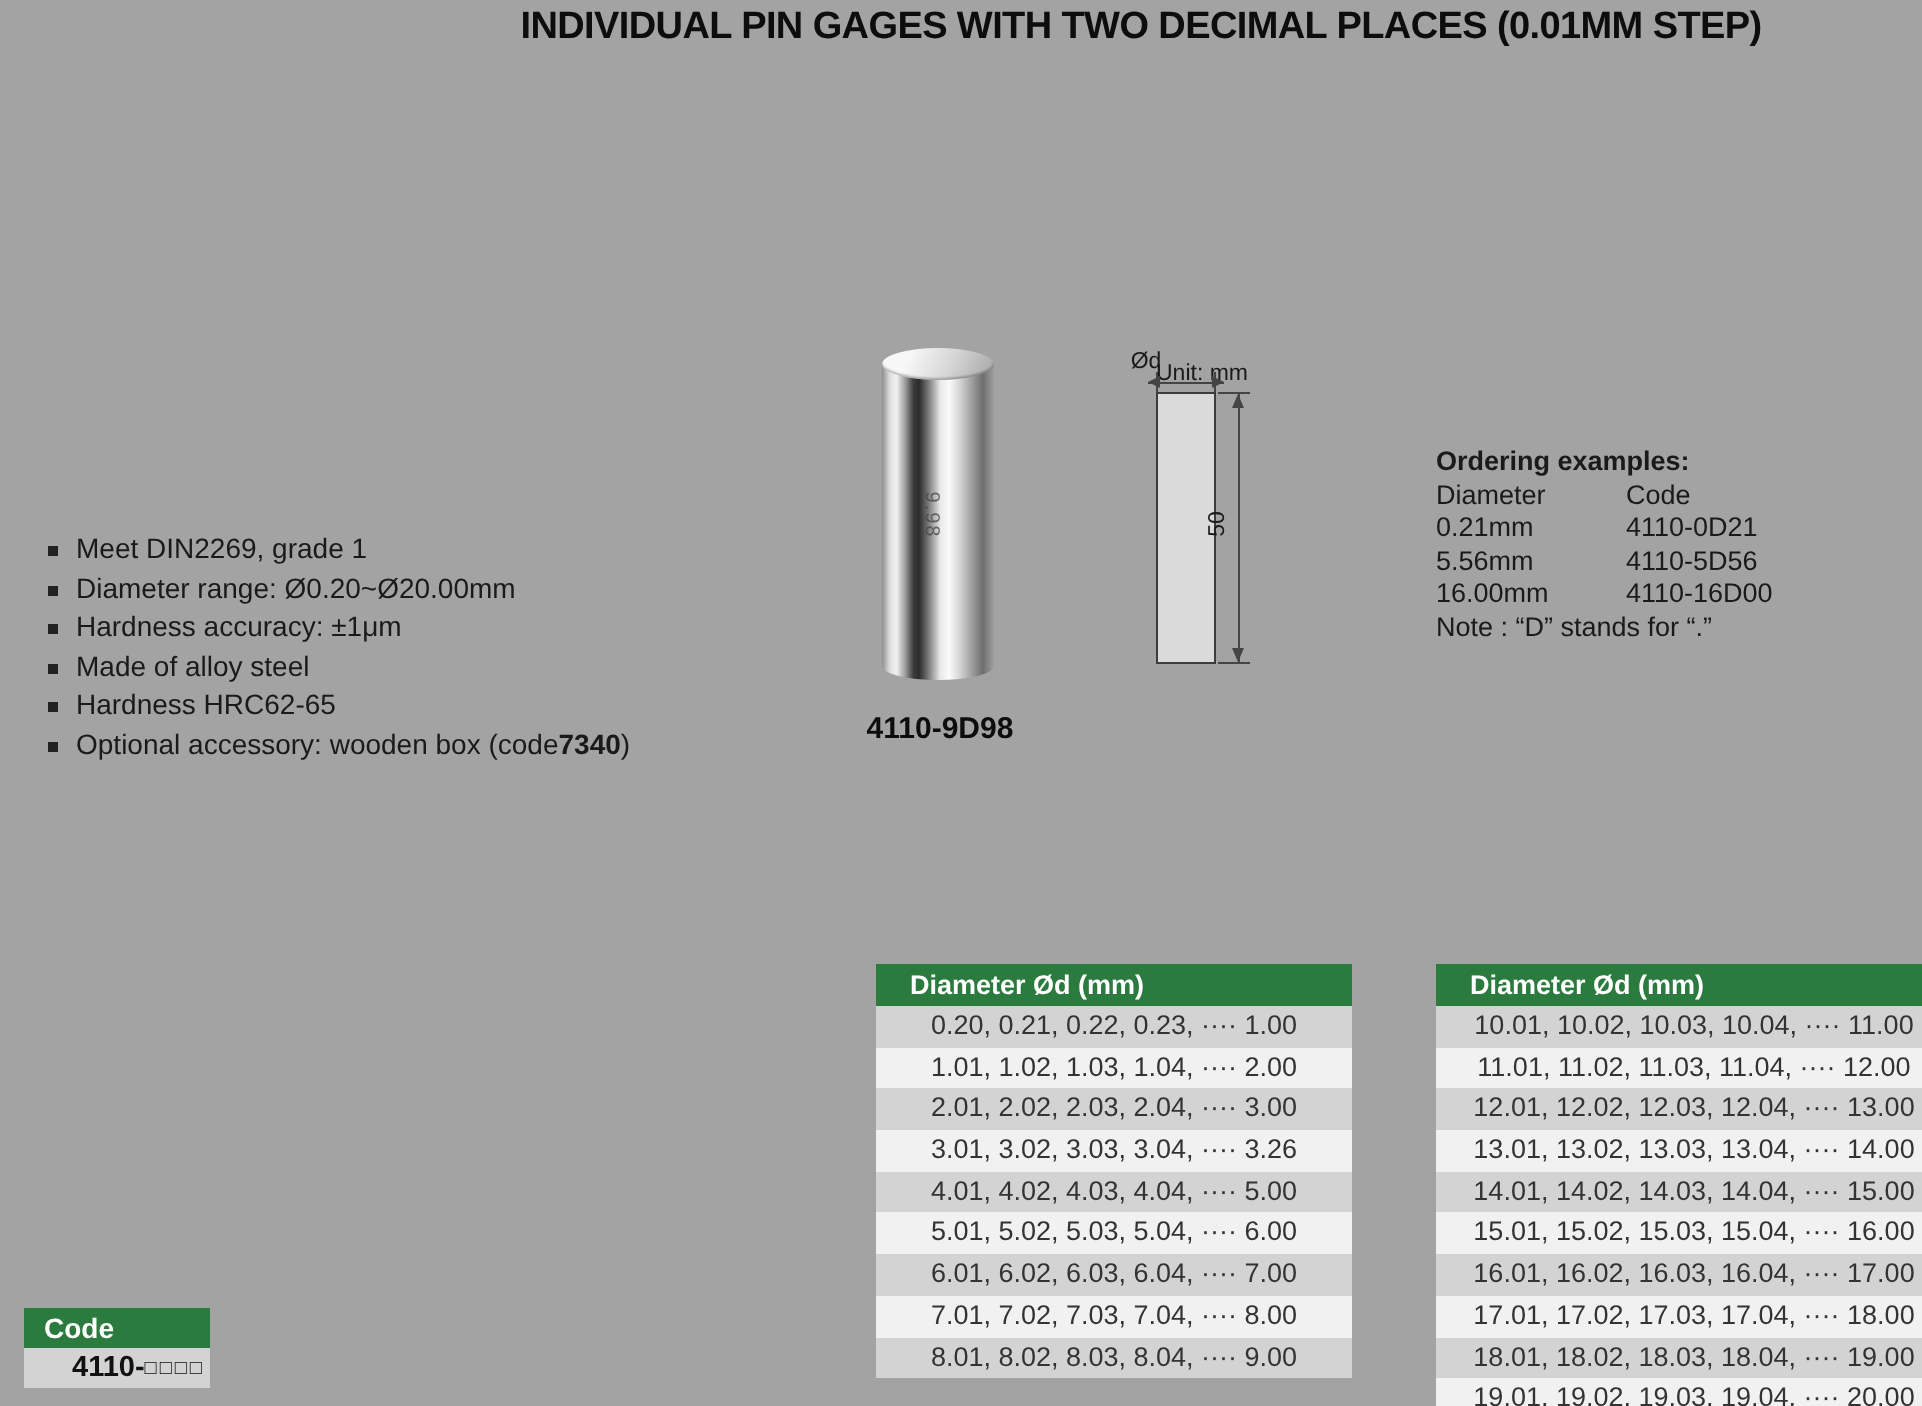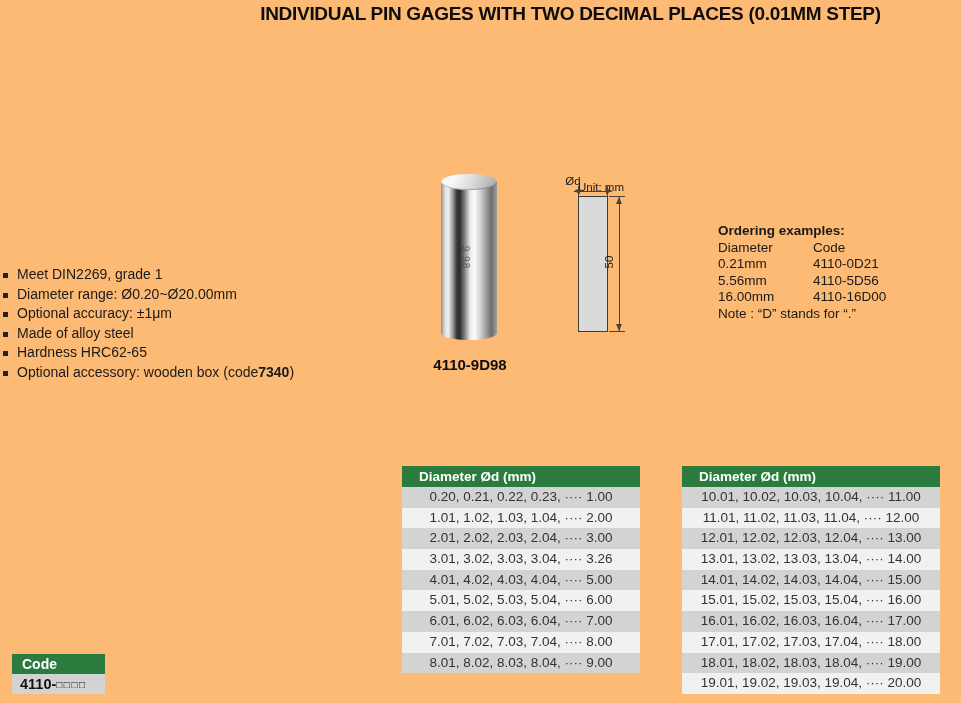--- a/index.html
+++ b/index.html
@@ -1,38 +1,38 @@
 <!DOCTYPE html>
 <html><head>
 <meta charset="utf-8">
 <style>
   * { margin: 0; padding: 0; box-sizing: border-box; }
   html, body { background: #ffffff; }
   .page {
     position: relative;
     width: 961px;
     height: 703px;
-    background: #fdba74;
+    background: #a3a3a3;
     font-family: "Liberation Sans", sans-serif;
     color: #111;
     overflow: hidden;
   }
 
   
   .title {
     position: absolute;
     left: 180px; top: 3px; width: 781px;
     text-align: center;
     font-size: 19px; font-weight: bold;
     letter-spacing: -0.3px;
     color: #0d0d0d;
   }
 
   
-  .features { position: absolute; left: 3px; top: 266px; width: 390px; }
+  .features { position: absolute; left: 24px; top: 266px; width: 390px; }
   .feature-row { display: flex; align-items: flex-start; height: 19.5px; font-size: 14px; color: #1a1a1a; }
   .bullet-sq { width: 5px; height: 5px; background: #222; margin: 7px 9px 0 0; flex: none; }
   .feature-bold { font-weight: bold; }
 
   
   .pin-wrap { position: absolute; left: 440px; top: 174px; width: 60px; height: 168px; }
   .pin-top {
     position: absolute; left: 1px; top: 0; width: 56px; height: 16px;
     border-radius: 50%;
     background: linear-gradient(115deg, #f7f7f7 25%, #d6d6d6 60%, #ababab 95%);
@@ -87,21 +87,21 @@
   }
 
   
   .ordering { position: absolute; left: 718px; top: 223px; width: 230px; font-size: 13.5px; color: #1a1a1a; }
   .ordering-heading { font-weight: bold; height: 16.5px; }
   .ordering-row { display: flex; height: 16.5px; }
   .ordering-col-d { width: 95px; flex: none; }
   .ordering-note { height: 16.5px; }
 
   
-  .ptable { position: absolute; top: 466px; }
+  .ptable { position: absolute; top: 482px; margin-left: 36px; }
   .ptable-left { left: 402px; width: 238px; }
   .ptable-right { left: 682px; width: 258px; }
   .ptable-header {
     height: 21px; line-height: 21px;
     background: #2b7b3f; color: #ffffff;
     font-size: 13.5px; font-weight: bold;
     padding-left: 17px;
   }
   .ptable-row {
     height: 20.7px; line-height: 20.7px;
@@ -114,21 +114,21 @@
   
   .code-box { position: absolute; left: 12px; top: 654px; width: 93px; }
   .code-header {
     height: 20px; line-height: 20px;
     background: #2b7b3f; color: #ffffff;
     font-size: 14px; font-weight: bold;
     padding-left: 10px;
   }
   .code-value {
     height: 20px; line-height: 20px;
-    background: #d3d3d3; padding-left: 8px;
+    background: #d3d3d3; padding-left: 24px;
     font-size: 14.5px; font-weight: bold; color: #111;
     white-space: nowrap;
   }
   .code-boxes { font-size: 10px; letter-spacing: 1.5px; font-weight: bold; position: relative; top: -1.5px; }
 </style>
 </head>
 <body>
 
 <div class="page">
 
@@ -142,21 +142,21 @@
         <span></span>
     </div>
     <div class="feature-row">
       <span class="bullet-sq"></span>
       <span>Diameter range: Ø0.20~Ø20.00mm</span>
         <span class="feature-bold"></span>
         <span></span>
     </div>
     <div class="feature-row">
       <span class="bullet-sq"></span>
-      <span>Optional accuracy: ±1μm</span>
+      <span>Hardness accuracy: ±1μm</span>
         <span class="feature-bold"></span>
         <span></span>
     </div>
     <div class="feature-row">
       <span class="bullet-sq"></span>
       <span>Made of alloy steel</span>
         <span class="feature-bold"></span>
         <span></span>
     </div>
     <div class="feature-row">

